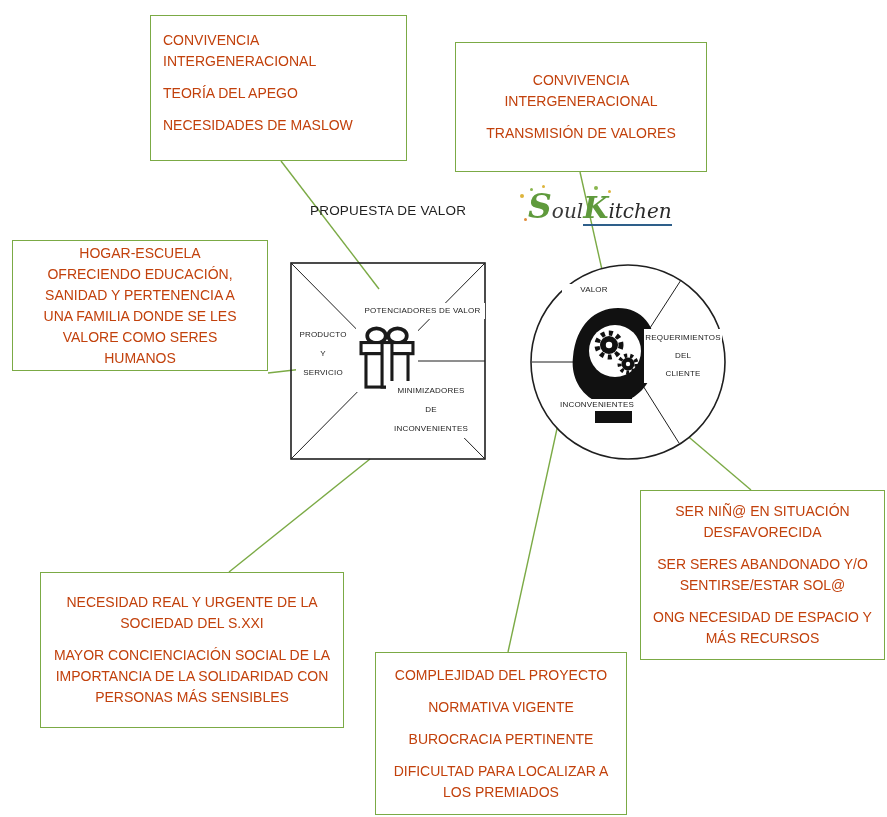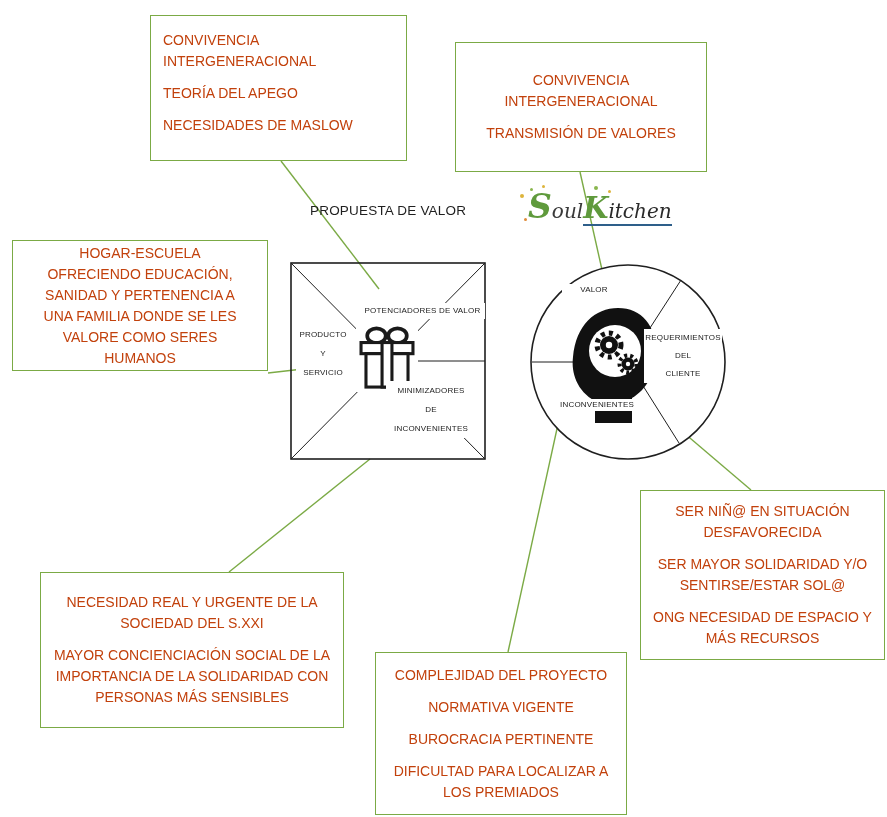--- a/index.html
+++ b/index.html
@@ -107,21 +107,21 @@
 
   <div class="note-box box-complex">
     <p>COMPLEJIDAD DEL PROYECTO</p>
     <p>NORMATIVA VIGENTE</p>
     <p>BUROCRACIA PERTINENTE</p>
     <p>DIFICULTAD PARA LOCALIZAR A LOS PREMIADOS</p>
   </div>
 
   <div class="note-box box-situations">
     <p>SER NIÑ@ EN SITUACIÓN DESFAVORECIDA</p>
-    <p>SER MAYOR SOLIDARIDAD Y/O SENTIRSE/ESTAR SOL@</p>
+    <p>SER SERES ABANDONADO Y/O SENTIRSE/ESTAR SOL@</p>
     <p>ONG NECESIDAD DE ESPACIO Y MÁS RECURSOS</p>
   </div>
 
   <div class="vm-title">PROPUESTA DE VALOR</div>
 
   <div class="logo">
     <span class="sparkle sp1"></span>
     <span class="sparkle sp2"></span>
     <span class="sparkle sp3"></span>
     <span class="sparkle sp4"></span>

